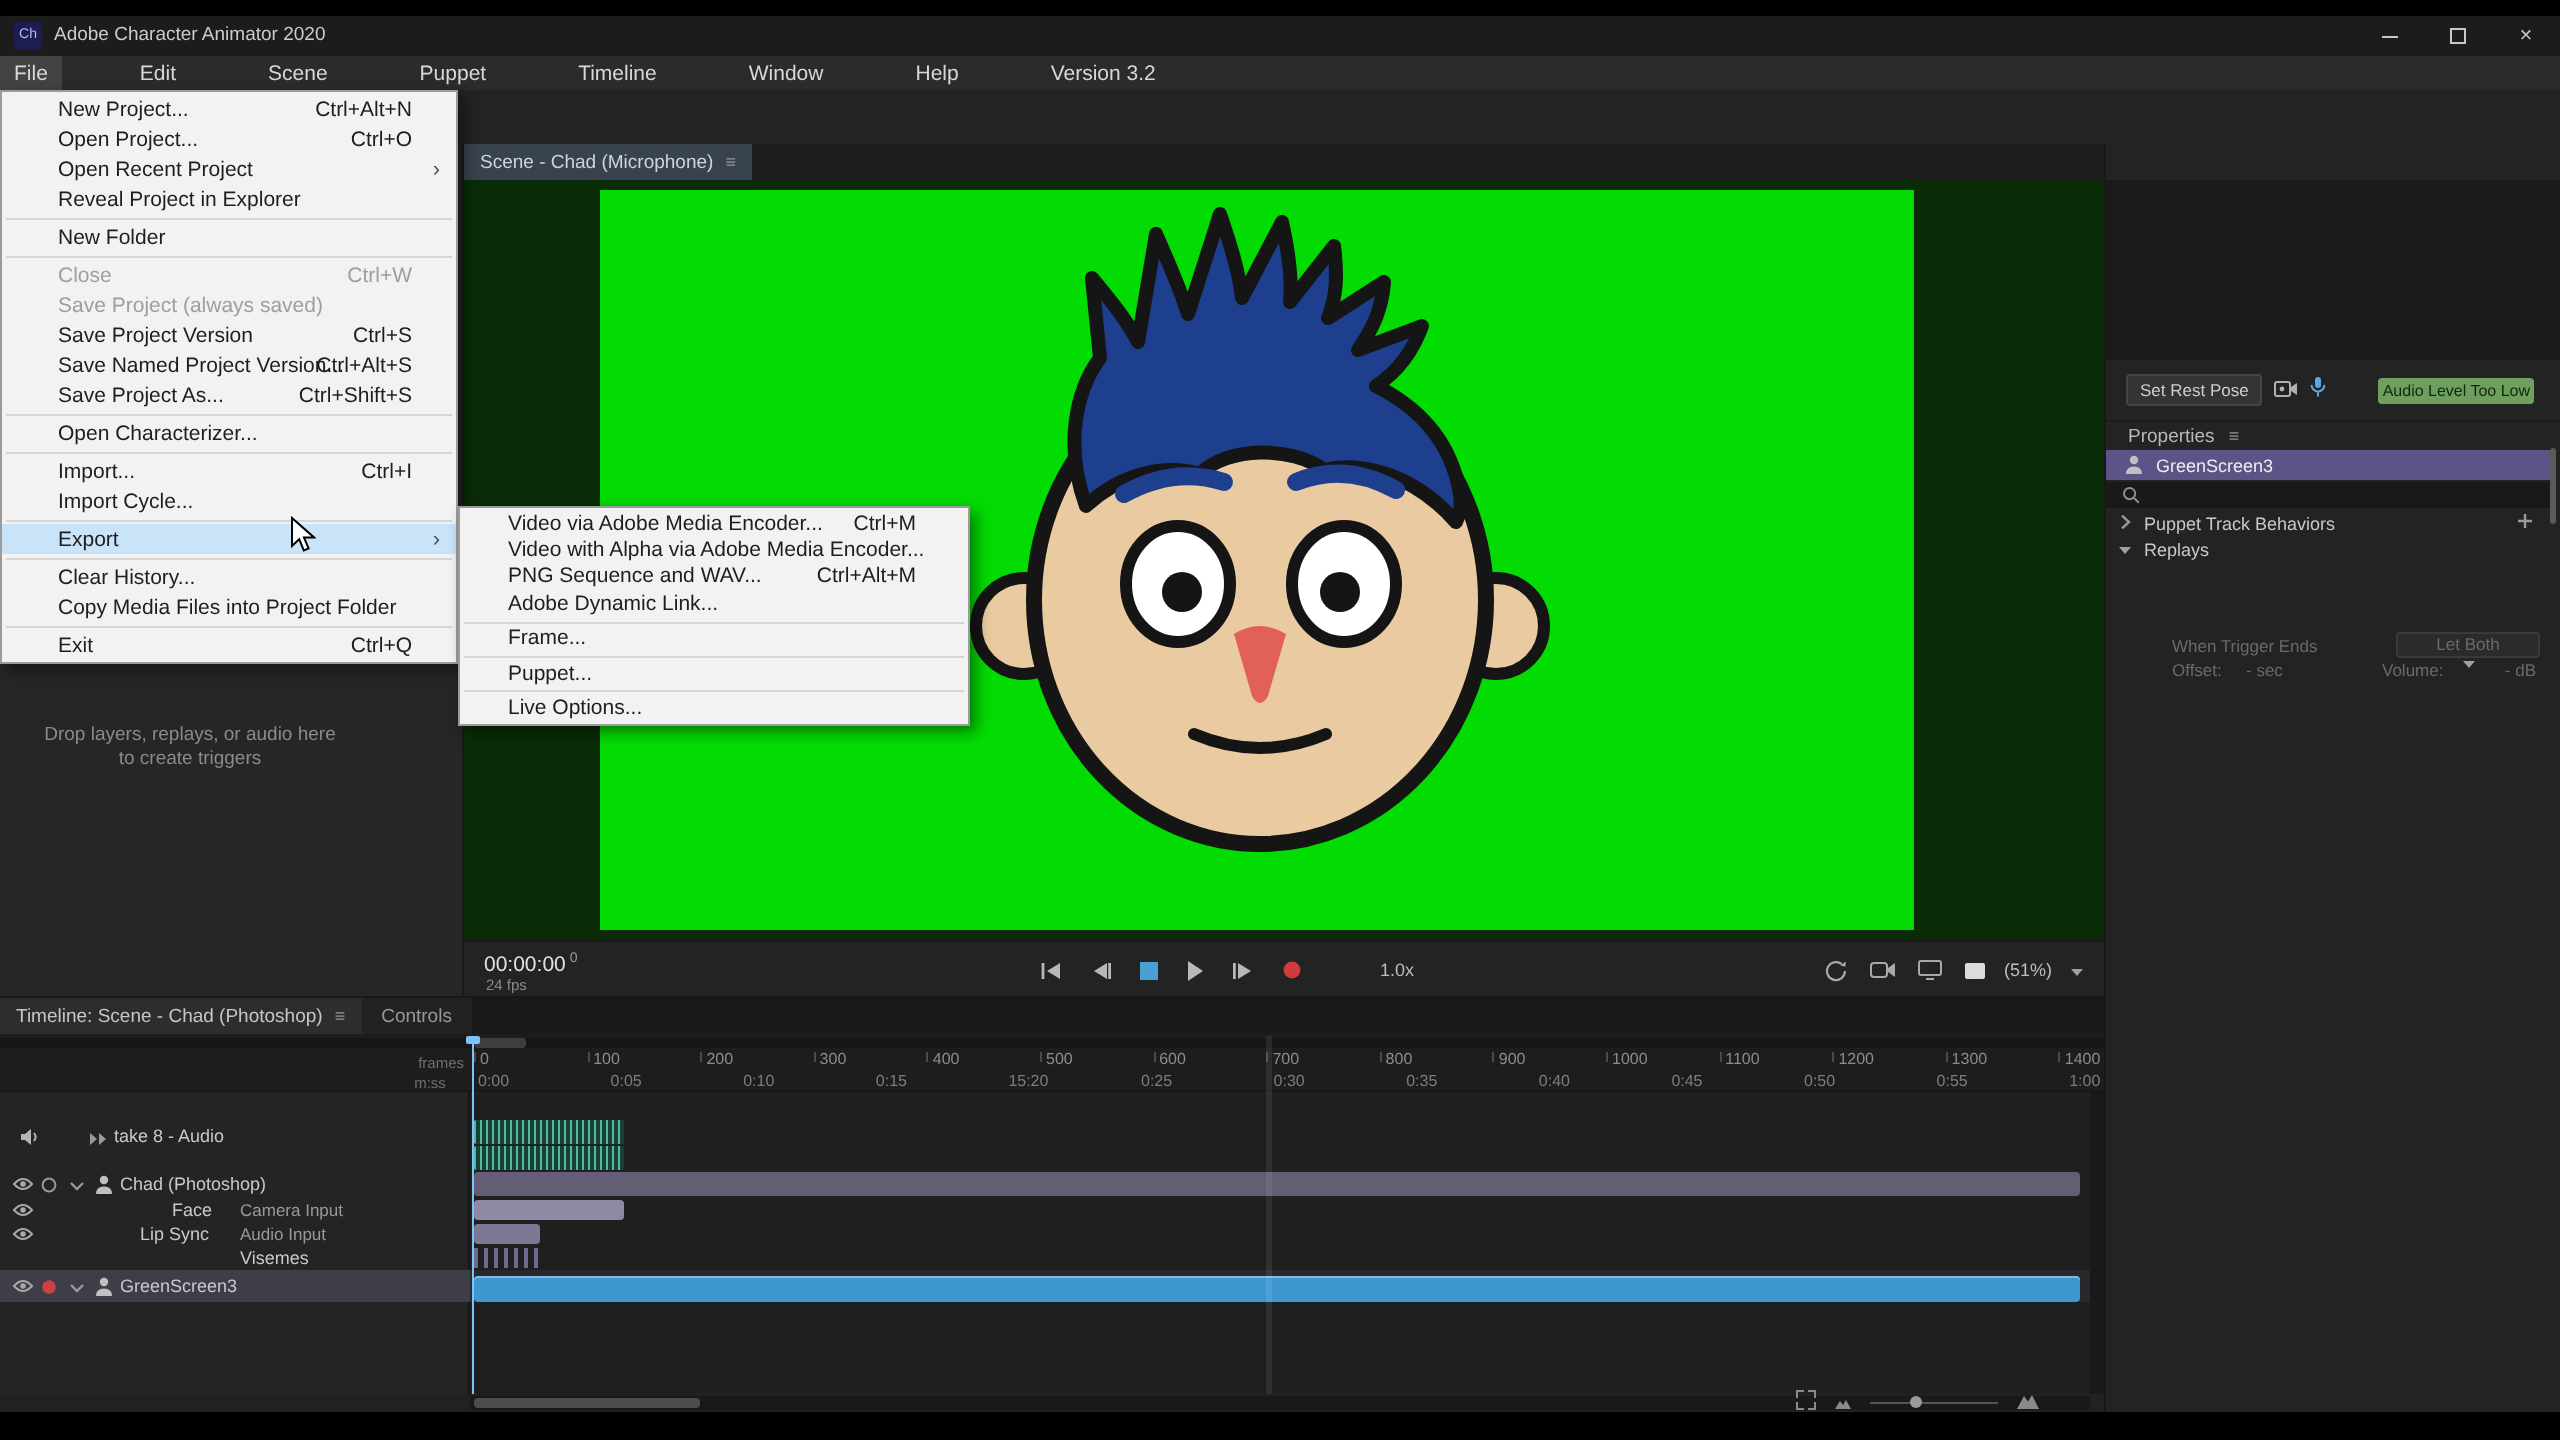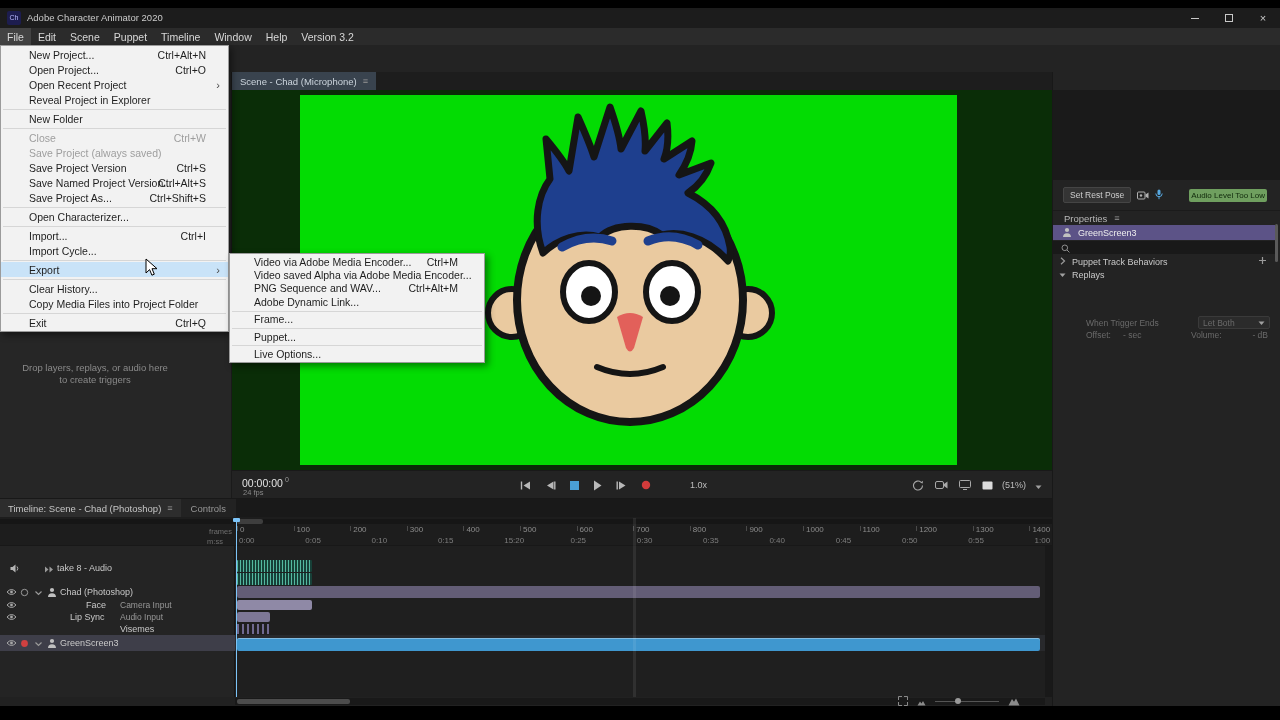--- a/index.html
+++ b/index.html
@@ -11,21 +11,21 @@
 #titlebar{position:absolute;left:0;top:0;width:100%;height:20px;background:#1c1c1c;}
 #app-icon{position:absolute;left:7px;top:3px;width:14px;height:14px;background:#1d1d4f;color:#b9b9ff;font-size:7px;line-height:14px;text-align:center;border-radius:2px;}
 #title-text{position:absolute;left:27px;top:4px;font-size:9.5px;color:#cbcbcb;}
 #win-controls{position:absolute;right:0;top:0;height:20px;display:flex;}
 .win-btn{width:34px;height:20px;display:flex;align-items:center;justify-content:center;color:#c8c8c8;}
 .min-glyph{display:block;width:8px;height:1px;background:#c8c8c8;}
 .max-glyph{display:block;width:8px;height:8px;border:1px solid #c8c8c8;}
 .close-glyph{font-size:11px;line-height:1;}
 
 
-#menubar{position:absolute;left:0;top:20px;width:100%;height:17px;background:#2b2b2b;display:flex;align-items:stretch;font-size:10.5px;color:#d8d8d8;}
+#menubar{position:absolute;left:0;top:20px;width:100%;height:17px;background:#2b2b2b;display:flex;align-items:stretch;font-size:10.5px;color:#d8d8d8;gap:32px;}
 .mb-item{padding:0 7px;display:flex;align-items:center;}
 .mb-item.active{background:#434343;}
 
 
 #header-strip{position:absolute;left:0;top:37px;width:100%;height:27px;background:#232323;}
 #project-title{position:absolute;left:0;width:100%;top:7px;text-align:center;font-size:10.5px;color:#b2b2b2;}
 #share-btn{position:absolute;right:14px;top:6px;}
 
 
 #left-panel{position:absolute;left:0;top:64px;width:232px;height:426px;background:#262626;border-right:1px solid #1a1a1a;}
@@ -96,21 +96,21 @@
 #audio-badge{background:#6f9f5f;color:#10290b;font-size:8px;padding:2px 2px;border-radius:2px;white-space:nowrap;margin-left:20px;}
 #props-header{position:absolute;left:0;top:138px;width:100%;height:15px;display:flex;align-items:center;gap:7px;padding-left:11px;font-size:9.5px;color:#b8b8b8;border-top:1px solid #1b1b1b;}
 #selected-row{position:absolute;left:0;top:153px;width:222px;height:15px;background:#5c5387;display:flex;align-items:center;gap:6px;padding-left:9px;color:#eee;font-size:9px;}
 #search-row{position:absolute;left:0;top:169px;width:222px;height:13px;background:#191919;display:flex;align-items:center;padding-left:8px;}
 #behaviors-row{position:absolute;left:0;top:183px;width:222px;height:13px;display:flex;align-items:center;gap:6px;padding-left:7px;color:#c9c9c9;font-size:9px;}
 .row-plus{margin-left:auto;margin-right:8px;}
 #replays-row{position:absolute;left:0;top:196px;width:222px;height:13px;display:flex;align-items:center;gap:6px;padding-left:6px;color:#c9c9c9;font-size:9px;}
 #when-row{position:absolute;left:0;top:244px;width:100%;height:14px;}
 .gray{color:#6a6a6a;font-size:8.5px;}
 #when-label{position:absolute;left:33px;top:2px;}
-#when-dd{position:absolute;right:10px;top:0;width:72px;height:13px;background:#2b2b2b;border:1px solid #3a3a3a;border-radius:2px;display:flex;align-items:center;justify-content:space-between;padding:0 4px;color:#6a6a6a;font-size:8.5px;}
+#when-dd{position:absolute;right:10px;top:0;width:72px;height:13px;background:#2b2b2b;border:1px solid #3a3a3a;border-radius:2px;display:flex;align-items:center;justify-content:space-between;padding:0 4px;color:#6a6a6a;font-size:8.5px;flex-direction:column;}
 #offset-row{position:absolute;left:0;top:258px;width:100%;height:12px;}
 #offset-label{position:absolute;left:33px;}
 #offset-value{position:absolute;left:70px;}
 #volume-label{position:absolute;left:138px;}
 #volume-value{position:absolute;right:12px;}
 #rp-scroll{position:absolute;right:2px;top:152px;width:3px;height:38px;background:#5a5a5a;border-radius:2px;}
 
 
 .menu{position:absolute;background:#f2f2f2;border:1px solid #9b9b9b;box-shadow:3px 3px 7px rgba(0,0,0,0.45);padding:1px 0;z-index:60;}
 #file-menu{left:0;top:37px;width:229px;}
@@ -632,21 +632,21 @@
           <span>Exit</span>
           <span class="menu-shortcut">Ctrl+Q</span>
         </div>
       </div>
   <div id="export-menu" class="menu sub">
         <div class="menu-row">
           <span>Video via Adobe Media Encoder...</span>
           <span class="menu-shortcut">Ctrl+M</span>
         </div>
         <div class="menu-row">
-          <span>Video saved Alpha via Adobe Media Encoder...</span>
+          <span>Video with Alpha via Adobe Media Encoder...</span>
         </div>
         <div class="menu-row">
           <span>PNG Sequence and WAV...</span>
           <span class="menu-shortcut">Ctrl+Alt+M</span>
         </div>
         <div class="menu-row">
           <span>Adobe Dynamic Link...</span>
         </div>
         <div class="menu-sep"></div>
         <div class="menu-row">

